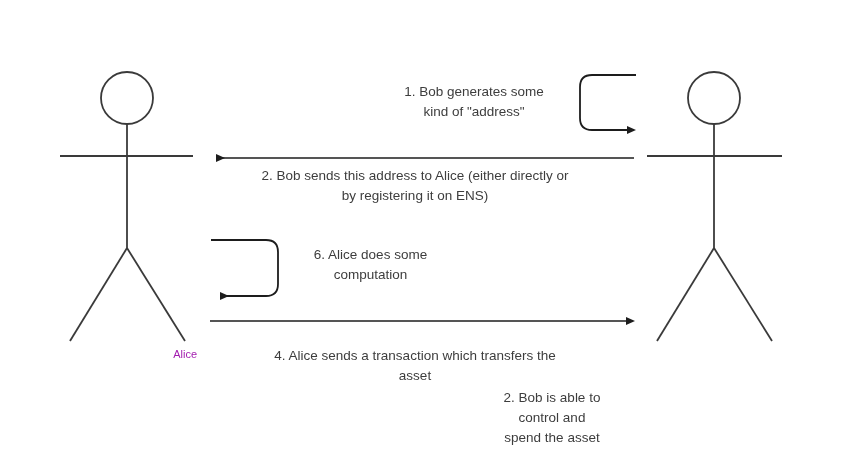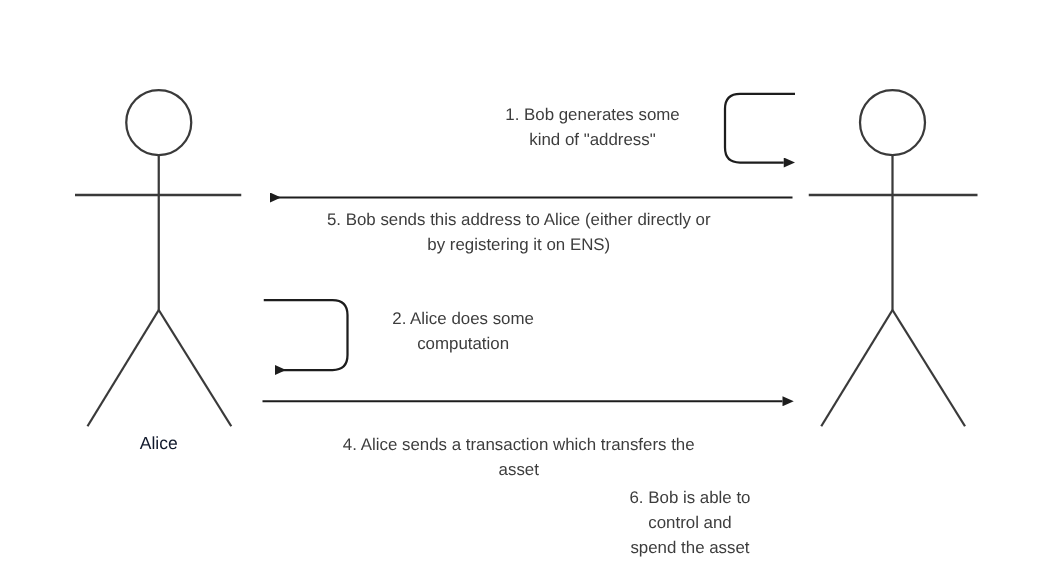--- a/index.html
+++ b/index.html
@@ -26,25 +26,25 @@
     position: absolute;
     color: #3d3d3d;
     font-family: "Liberation Sans", sans-serif;
     font-size: 13.5px;
     line-height: 20px;
     text-align: center;
     white-space: pre-line;
   }
   .actor-label {
     position: absolute;
-    color: #0f172a;
+    color: #a21caf;
     font-family: "Liberation Sans", sans-serif;
-    font-size: 14px;
+    font-size: 11px;
     line-height: 18px;
-    text-align: center;
+    text-align: right;
     width: 140px;
   }
   #note-1 { left: 374px; top: 82px;  width: 200px; }
   #note-2 { left: 220px; top: 166px; width: 390px; }
   #note-3 { left: 288px; top: 245px; width: 165px; }
   #note-4 { left: 230px; top: 346px; width: 370px; }
   #note-5 { left: 462px; top: 388px; width: 180px; }
   #label-alice { left: 57px;  top: 345px; }
   #label-bob   { left: 644px; top: 345px; }
 </style>
@@ -87,29 +87,29 @@
     <line x1="634" y1="158" x2="216" y2="158" stroke="#1d1d1d" stroke-width="1.6" marker-end="url(#arrow-left)"></line>
 
     <path d="M 211,240 L 266,240 Q 278,240 278,252 L 278,284 Q 278,296 266,296 L 220,296" stroke="#1d1d1d" stroke-width="1.8" fill="none" marker-end="url(#arrow-left)"></path>
 
     <line x1="210" y1="321" x2="626" y2="321" stroke="#1d1d1d" stroke-width="1.6" marker-end="url(#arrow-right)"></line>
   </svg>
 
   <div class="note" id="note-1">1. Bob generates some
 kind of "address"</div>
 
-  <div class="note" id="note-2">5. Bob sends this address to Alice (either directly or
+  <div class="note" id="note-2">2. Bob sends this address to Alice (either directly or
 by registering it on ENS)</div>
 
-  <div class="note" id="note-3">2. Alice does some
+  <div class="note" id="note-3">6. Alice does some
 computation</div>
 
   <div class="note" id="note-4">4. Alice sends a transaction which transfers the
 asset</div>
 
-  <div class="note" id="note-5">6. Bob is able to
+  <div class="note" id="note-5">2. Bob is able to
 control and
 spend the asset</div>
 
   <div class="actor-label" id="label-alice">Alice</div>
 
 
 </div>
 
 </body></html>

